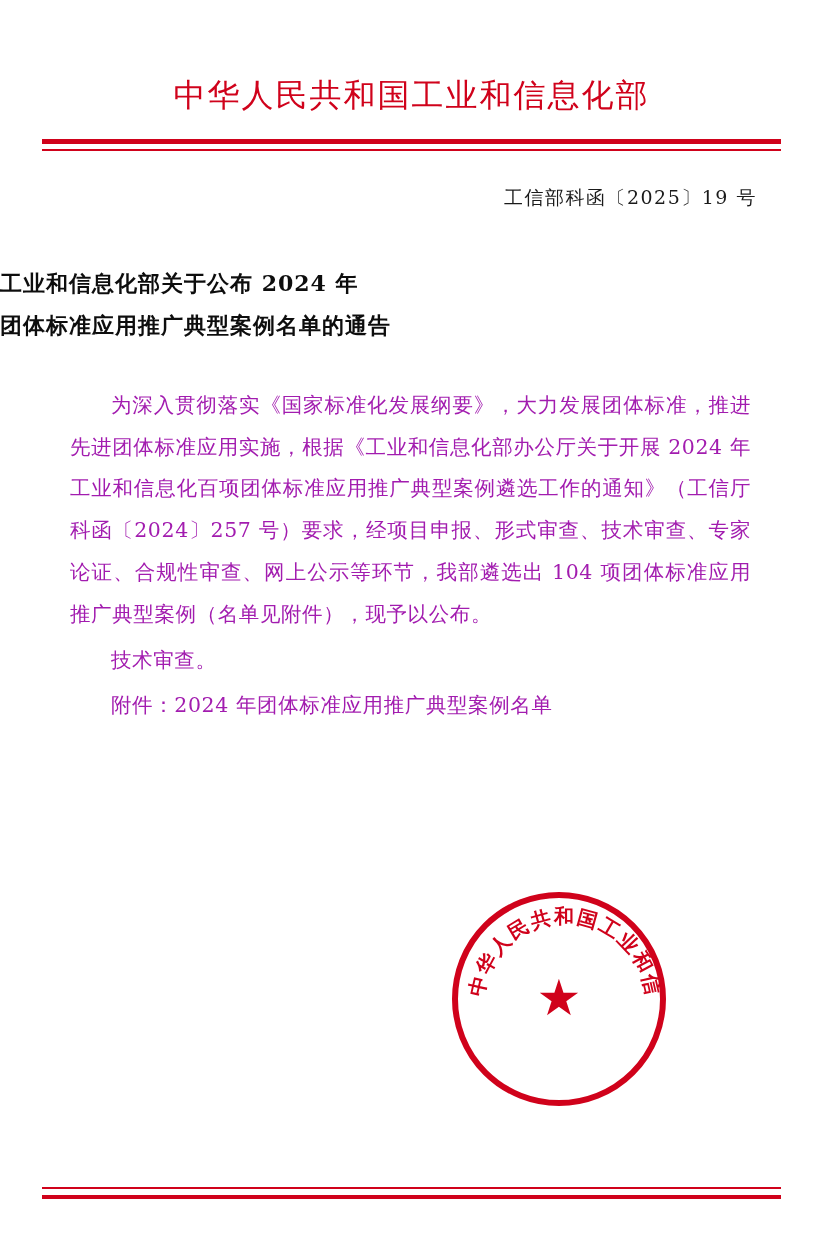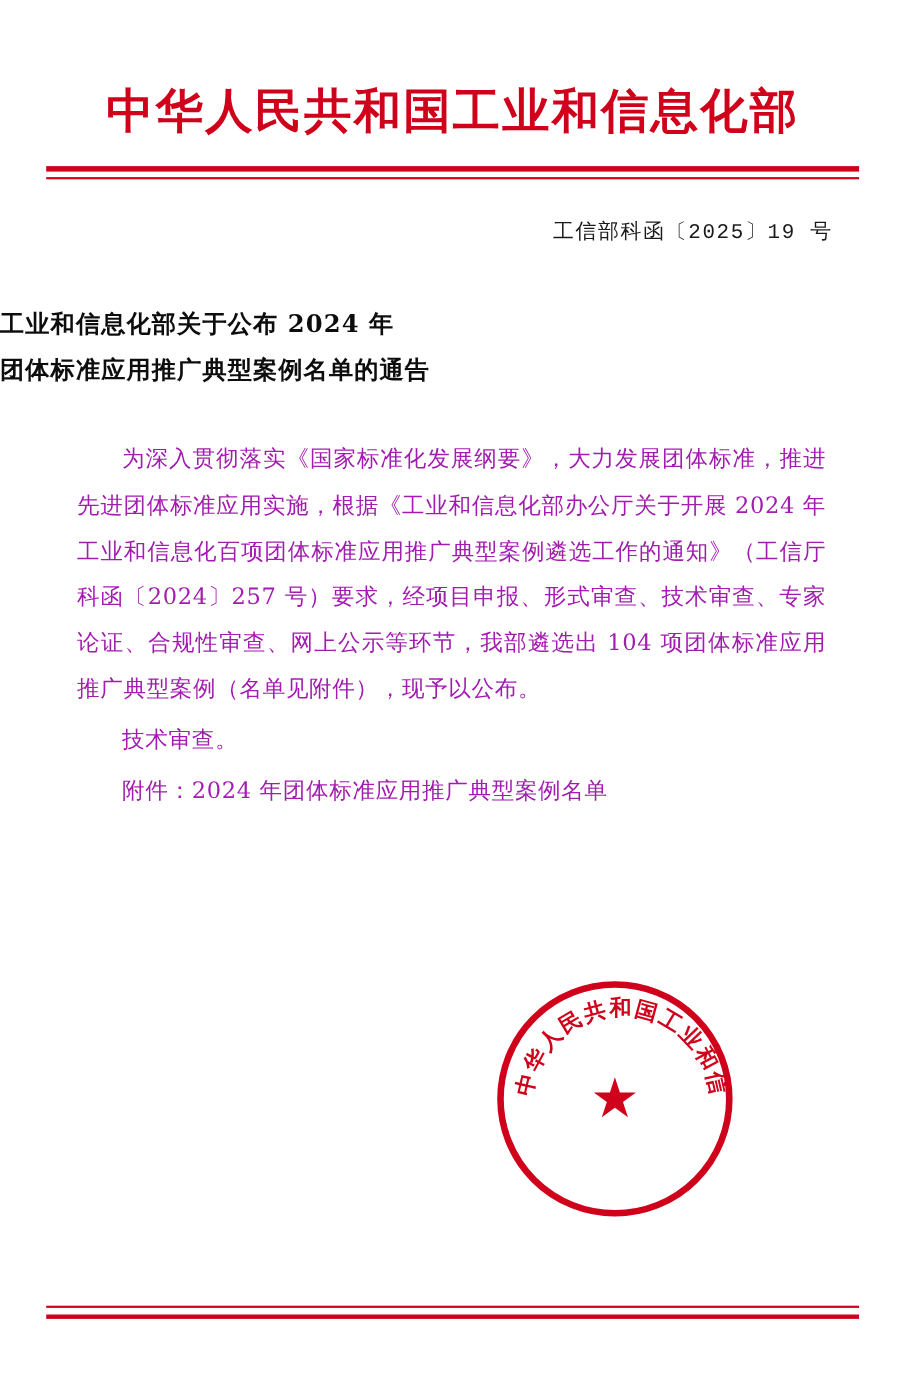--- a/index.html
+++ b/index.html
@@ -23,22 +23,22 @@
     padding: 0;
   }
 
   
   .letterhead {
     padding-top: 78px;
     text-align: center;
   }
   .letterhead-title {
     color: #d0021b;
-    font-size: 43px;
-    font-weight: bold;
+    font-size: 32px;
+    font-weight: normal;
     letter-spacing: 2px;
     font-family: "DejaVu Serif", "Liberation Serif", serif;
     line-height: 1.1;
     white-space: nowrap;
   }
 
   .rule-wrap {
     margin-top: 26px;
     padding: 0 42px;
   }
@@ -53,21 +53,20 @@
   }
 
   
   .docnum {
     margin-top: 34px;
     padding-right: 66px;
     text-align: right;
     font-size: 19px;
     letter-spacing: 1.5px;
     color: #1a1a1a;
-    font-family: Liberation Mono, monospace;
   }
 
   
   .doc-title {
     margin-top: 52px;
     text-align: left;
     font-size: 22px;
     font-weight: bold;
     line-height: 1.9;
     letter-spacing: 1px;

